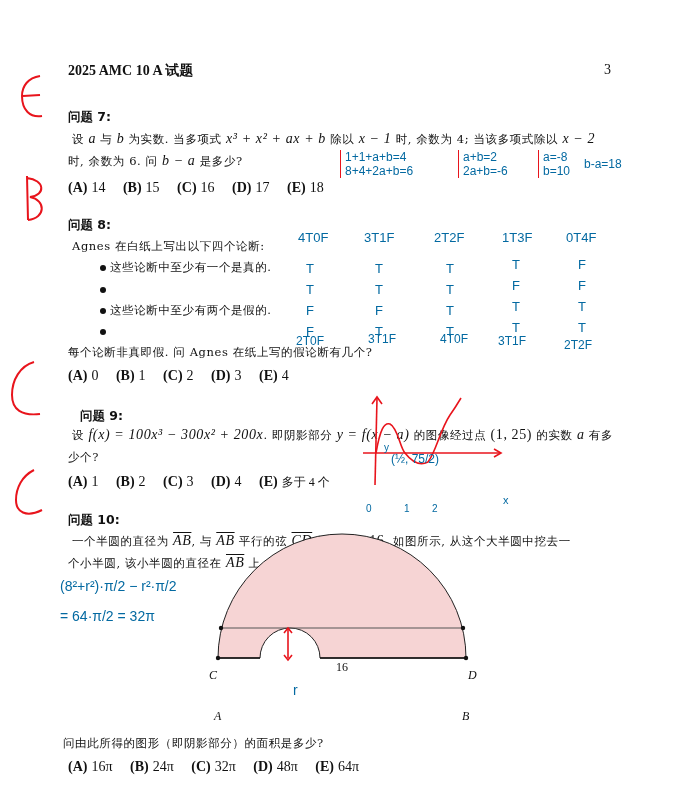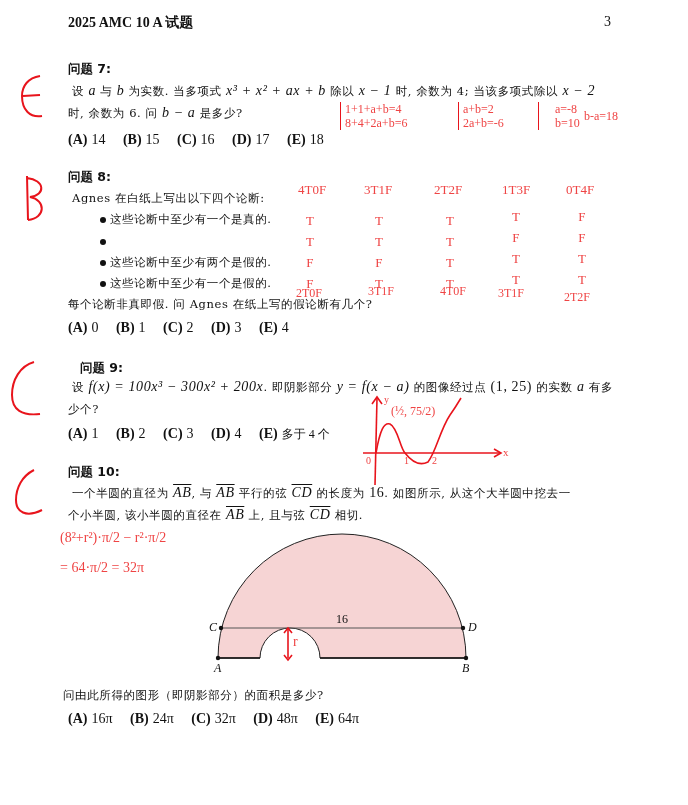--- a/index.html
+++ b/index.html
@@ -1,31 +1,31 @@
 <!DOCTYPE html>
 <html><head>
 <meta charset="utf-8">
 <style>
   html, body { margin: 0; padding: 0; background: #ffffff; }
   body { width: 688px; height: 805px; position: relative; overflow: hidden;
          font-family: "DejaVu Serif", "Liberation Serif", serif; color: #111; }
-  .abs { position: absolute; }
+  .abs { position: absolute; margin-top: 48px; }
   .header-title { left: 68px; top: 14px; font-family: "Liberation Serif", serif; font-weight: bold; font-size: 14px; }
   .page-num { left: 604px; top: 14px; font-family: "Liberation Serif", serif; font-size: 14px; }
   .q-head { font-family: "DejaVu Sans", sans-serif; font-size: 12.5px; font-weight: bold; }
   .q-text { font-size: 11.5px; line-height: 22px; letter-spacing: 0.6px; }
   .math { font-family: "Liberation Serif", serif; font-style: italic; font-size: 14px; }
   .mathr { font-family: "Liberation Serif", serif; font-size: 14px; }
   .choices { font-family: "Liberation Serif", serif; font-size: 14px; }
   .choices span { margin-right: 14px; }
   .choices b { font-weight: bold; margin-right: 4px; }
   .bullet-line { font-size: 11.5px; letter-spacing: 0.6px; }
   .bullet { display:inline-block; width:6px; height:6px; border-radius:50%; background:#111; margin-right:4px; vertical-align: middle; }
   .ov { text-decoration: overline; }
-  .hand { font-family: Liberation Serif, serif; color: #ef4444; font-weight: normal; }
+  .hand { font-family: Liberation Sans, sans-serif; color: #0369a1; font-weight: normal; }
   svg { position: absolute; left: 0; top: 0; }
 </style>
 </head>
 <body>
 
 <div class="abs header-title">2025 AMC 10 A 试题</div>
 <div class="abs page-num">3</div>
 
 <div class="abs q-head" style="left:68px; top:61px;">问题 7:</div>
 <div class="abs q-text" style="left:72px; top:80px; width:560px;">
@@ -51,21 +51,21 @@
   <span><b>(C)</b><i style="font-style:normal">16</i></span>
   <span><b>(D)</b><i style="font-style:normal">17</i></span>
   <span><b>(E)</b><i style="font-style:normal">18</i></span>
 </div>
 
 <div class="abs q-head" style="left:68px; top:169px;">问题 8:</div>
 <div class="abs q-text" style="left:72px; top:187px;">Agnes 在白纸上写出以下四个论断:</div>
 <div class="abs bullet-line" style="left:100px; top:212px;"><span class="bullet"></span><span>这些论断中至少有一个是真的.</span></div>
 <div class="abs bullet-line" style="left:100px; top:234px;"><span class="bullet"></span></div>
 <div class="abs bullet-line" style="left:100px; top:255px;"><span class="bullet"></span><span>这些论断中至少有两个是假的.</span></div>
-<div class="abs bullet-line" style="left:100px; top:276px;"><span class="bullet"></span><span>这些论断中至少有一个是假的.</span></div>
+<div class="abs bullet-line" style="left:100px; top:276px;"><span class="bullet"></span></div>
 <div class="abs q-text" style="left:68px; top:293px;">每个论断非真即假. 问 Agnes 在纸上写的假论断有几个?</div>
 <div class="abs choices" style="left:68px; top:320px;">
   <span><b>(A)</b><i style="font-style:normal">0</i></span>
   <span><b>(B)</b><i style="font-style:normal">1</i></span>
   <span><b>(C)</b><i style="font-style:normal">2</i></span>
   <span><b>(D)</b><i style="font-style:normal">3</i></span>
   <span><b>(E)</b><i style="font-style:normal">4</i></span>
 </div>
 
 <div class="abs q-head" style="left:68px; top:360px;padding-left:12px;">问题 9:</div>
@@ -154,21 +154,21 @@
 </div>
 
 <div class="abs hand" style="left:340px; top:102px; font-size:12px; line-height:14px; border-left:1.5px solid #e8141c; padding-left:4px;">
   <div>1+1+a+b=4</div>
     <div>8+4+2a+b=6</div>
 </div>
 <div class="abs hand" style="left:458px; top:102px; font-size:12px; line-height:14px; border-left:1.5px solid #e8141c; padding-left:4px;">
   <div>a+b=2</div>
     <div>2a+b=-6</div>
 </div>
-<div class="abs hand" style="left:538px; top:102px; font-size:12px; line-height:14px; border-left:1.5px solid #e8141c; padding-left:16px;">
+<div class="abs hand" style="left:538px; top:102px; font-size:12px; line-height:14px; border-left:1.5px solid #e8141c; padding-left:4px;">
   <div>a=-8</div>
     <div>b=10</div>
 </div>
 <div class="abs hand" style="left:584px; top:109px; font-size:12px;">b-a=18</div>
 
 <div class="abs hand" style="left:298px; top:182px; font-size:13px;">4T0F</div>
 <div class="abs hand" style="left:364px; top:182px; font-size:13px;">3T1F</div>
 <div class="abs hand" style="left:434px; top:182px; font-size:13px;">2T2F</div>
 <div class="abs hand" style="left:502px; top:182px; font-size:13px;">1T3F</div>
 <div class="abs hand" style="left:566px; top:182px; font-size:13px;">0T4F</div>

